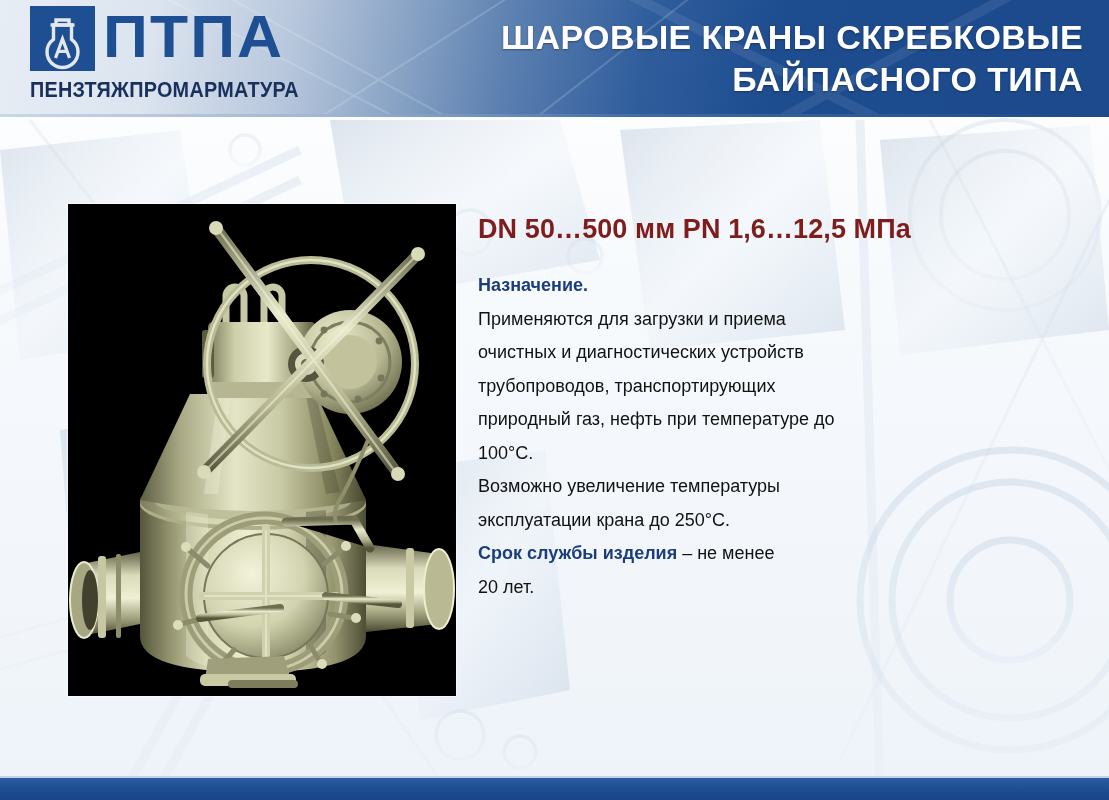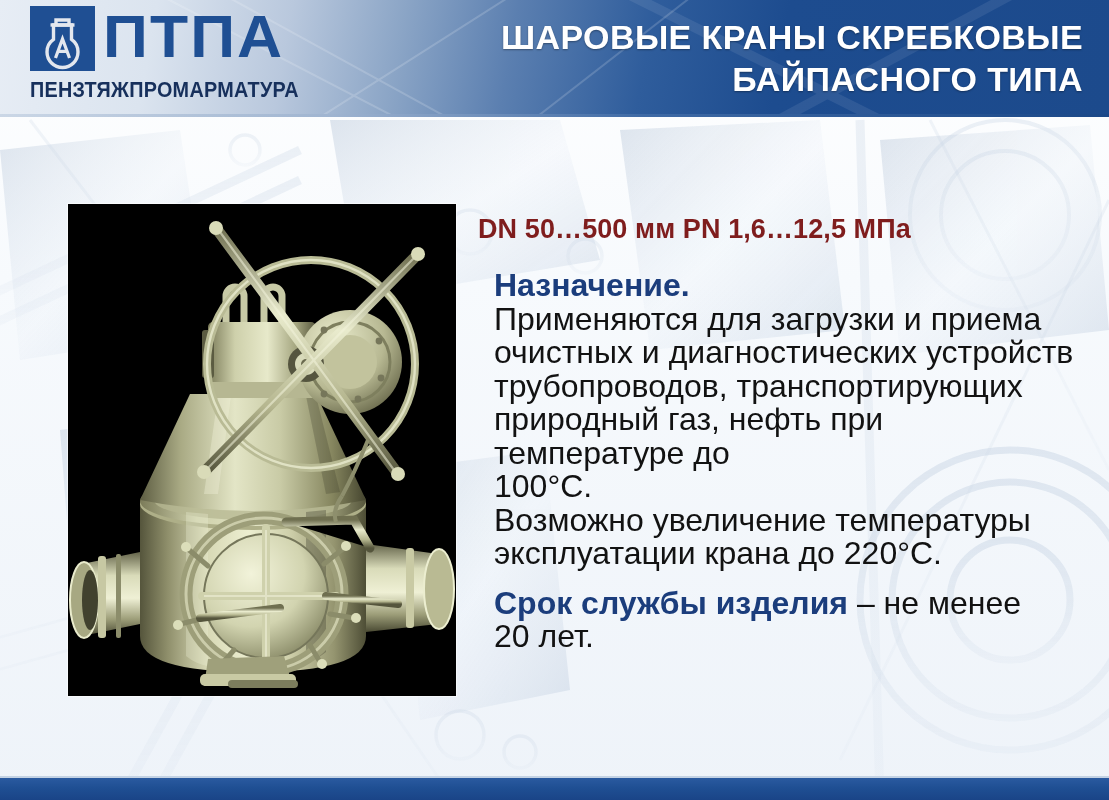--- a/index.html
+++ b/index.html
@@ -157,24 +157,24 @@
   .spec-line {
     font-weight: 700;
     font-size: 27px;
     line-height: 32px;
     color: #7f1d1d;
     letter-spacing: 0.1px;
     margin-bottom: 24px;
     white-space: nowrap;
   }
   .para {
-    font-size: 32px;
+    font-size: 18px;
     line-height: 33.5px;
     color: #121212;
-    margin: 16px;
+    margin: 0;
   }
   .lead {
     font-weight: 700;
     color: #1b3d7c;
   }
   .para + .para { margin-top: 0; }
 
   
   .footer-bar {
     position: absolute;
@@ -509,21 +509,21 @@
     <div class="spec-line">DN 50…500 мм PN 1,6…12,5 МПа</div>
 
     <p class="para">
       <span class="lead">Назначение.</span><br>
       <span>Применяются для загрузки и приема</span><br>
       <span>очистных и диагностических устройств</span><br>
       <span>трубопроводов, транспортирующих</span><br>
       <span>природный газ, нефть при температуре до</span><br>
       <span>100°С.</span><br>
       <span>Возможно увеличение температуры</span><br>
-      <span>эксплуатации крана до 220°С.</span>
+      <span>эксплуатации крана до 250°С.</span>
     </p>
 
 
 
     <p class="para">
       <span class="lead">Срок службы изделия</span><span> – не менее</span><br>
       <span>20 лет.</span>
     </p>
 
   </div>

